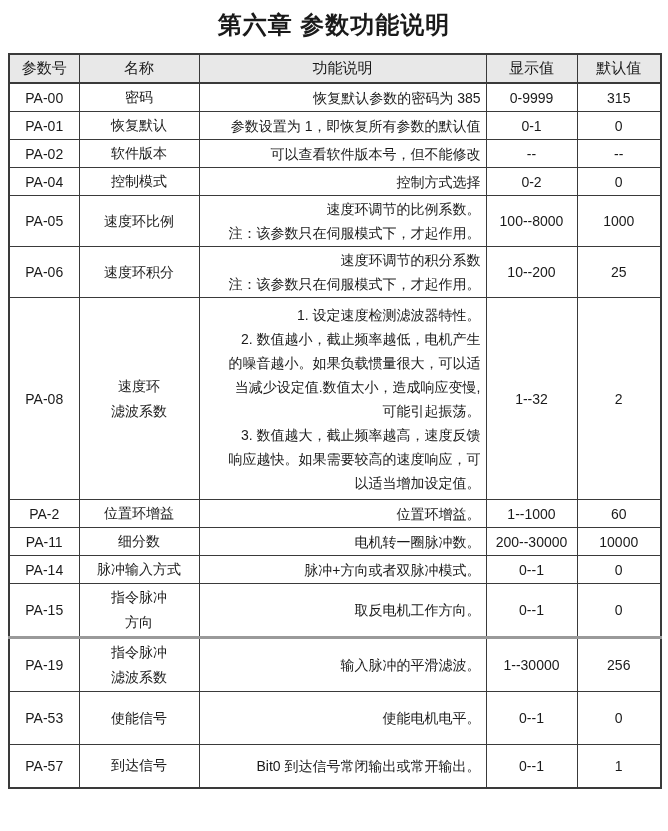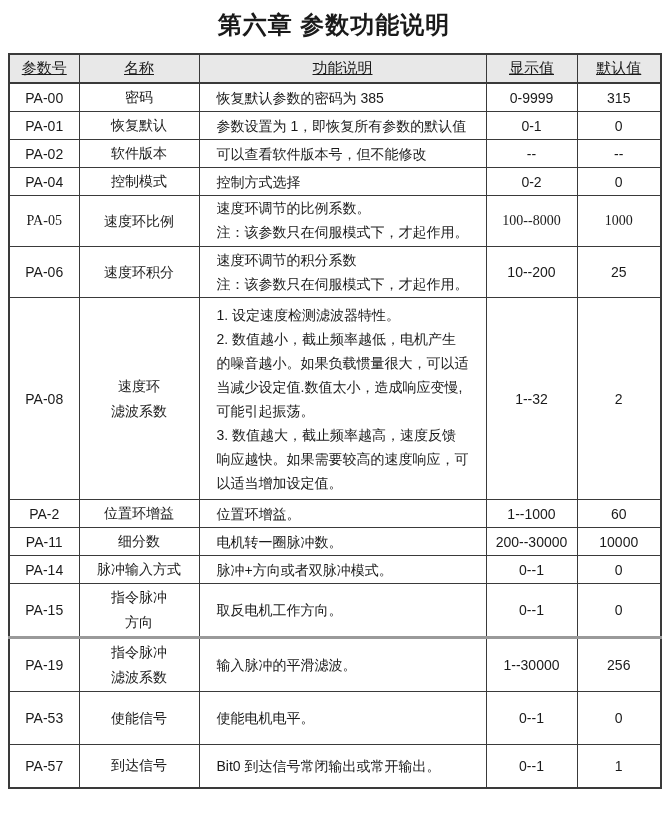--- a/index.html
+++ b/index.html
@@ -21,29 +21,29 @@
     border-collapse:collapse;border:2px solid #3a3a3a;
     font-size:14px;
   }
   .param-table th,.param-table td{
     border:1px solid #3a3a3a;
     text-align:center;vertical-align:middle;
     padding:1px 4px;overflow:hidden;
   }
   .param-table thead th{
     background:#e8e8e8;font-weight:normal;font-size:15px;
-    height:25px;border-bottom:2px solid #3a3a3a;text-decoration:underline;
-  }
-  .param-table td.desc-cell{text-align:left;padding-left:17px;padding-right:5px;}
+    height:25px;border-bottom:2px solid #3a3a3a;
+  }
+  .param-table td.desc-cell{text-align:right;padding-left:7px;padding-right:5px;}
   .param-table .line{line-height:24px;}
   .param-table td.name-cell .line{line-height:25px;}
   
   .param-table tbody tr{height:27px;}
   .param-table tbody tr:nth-child(3){height:26px;}
-  .param-table tbody tr:nth-child(5){height:44px;font-family:Liberation Serif, serif;}
+  .param-table tbody tr:nth-child(5){height:44px;}
   .param-table tbody tr:nth-child(6){height:50px;}
   .param-table tbody tr:nth-child(7){height:202px;}
   .param-table tbody tr:nth-child(11){height:54px;}
   .param-table tbody tr:nth-child(13){height:53px;}
   .param-table tbody tr:nth-child(14){height:43px;}
   .param-table tbody tr:nth-child(15){height:33px;}
   
   .param-table tbody tr:nth-child(12) td{border-top:3px solid #9a9a9a;}
 </style>
 </head>

